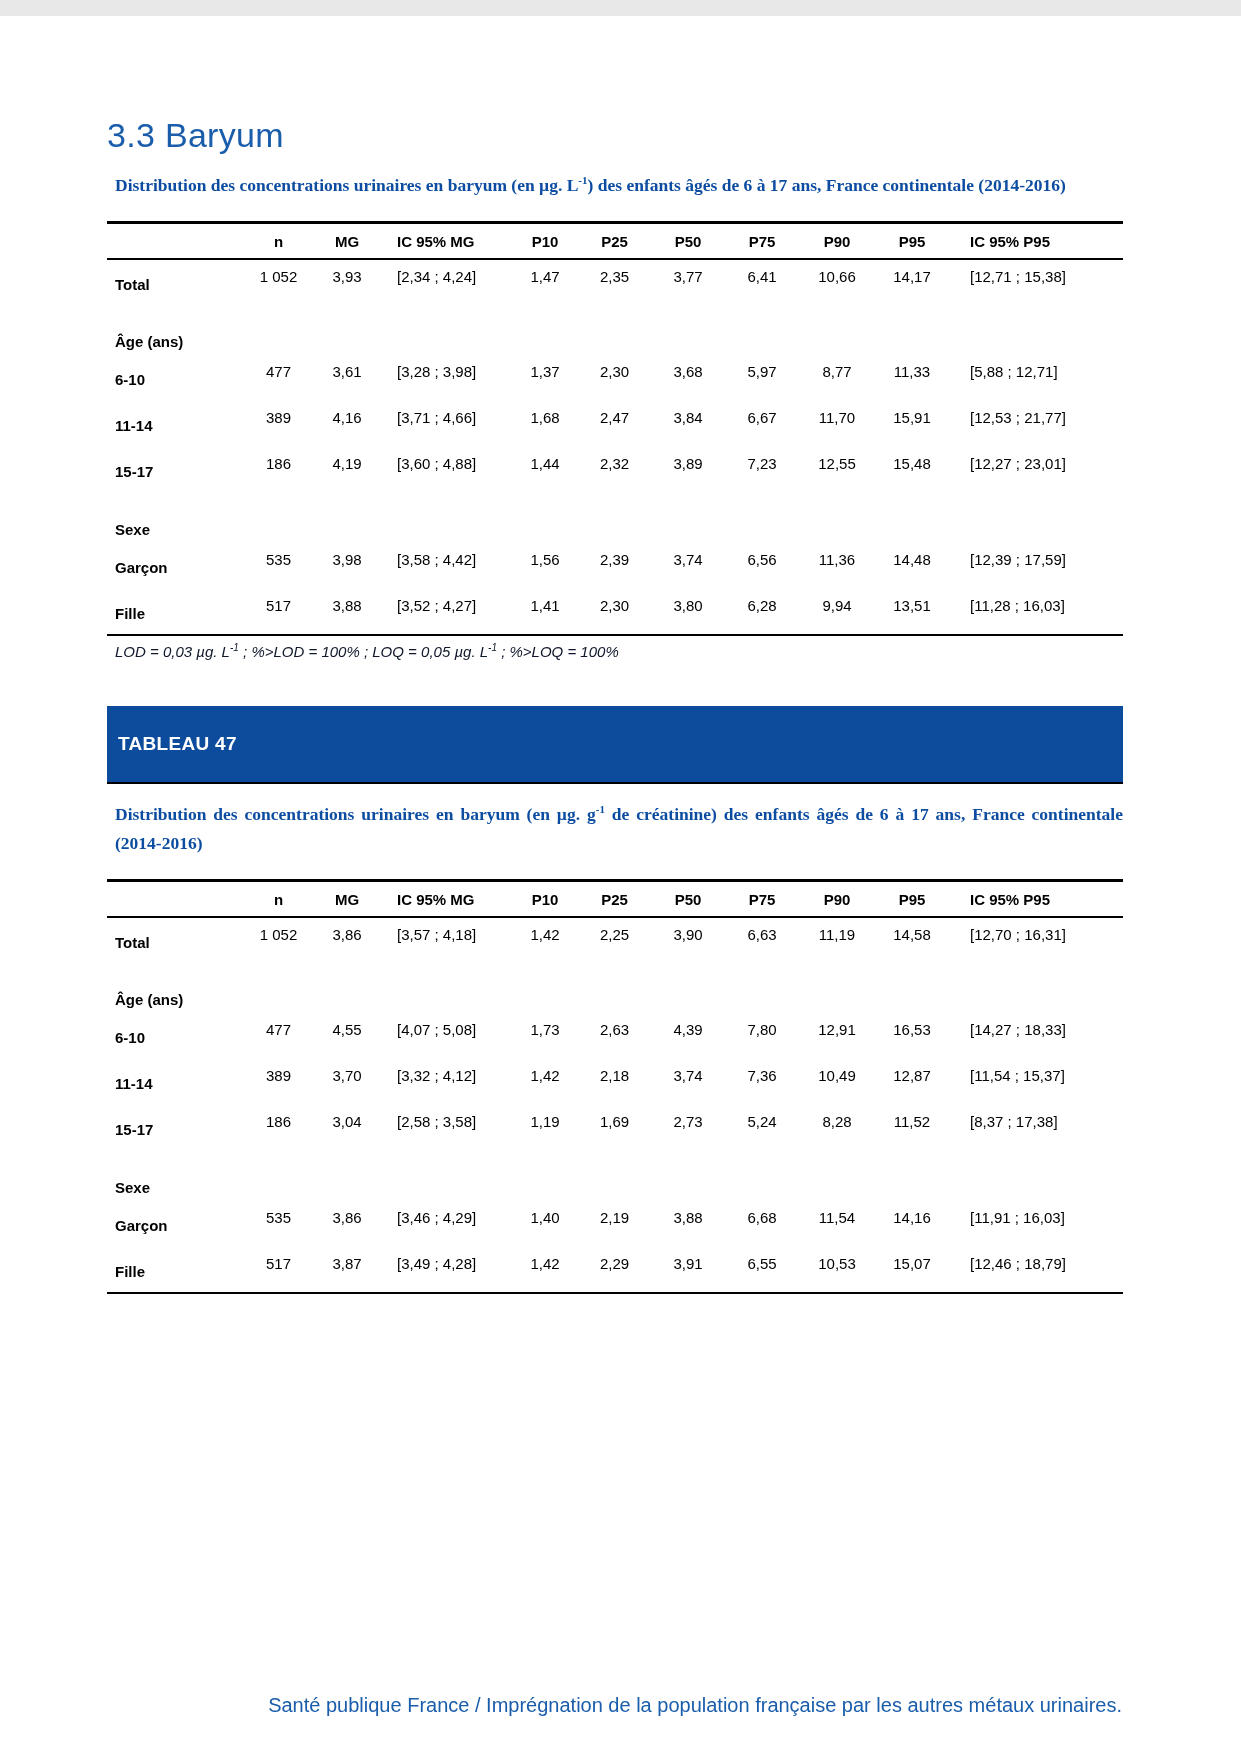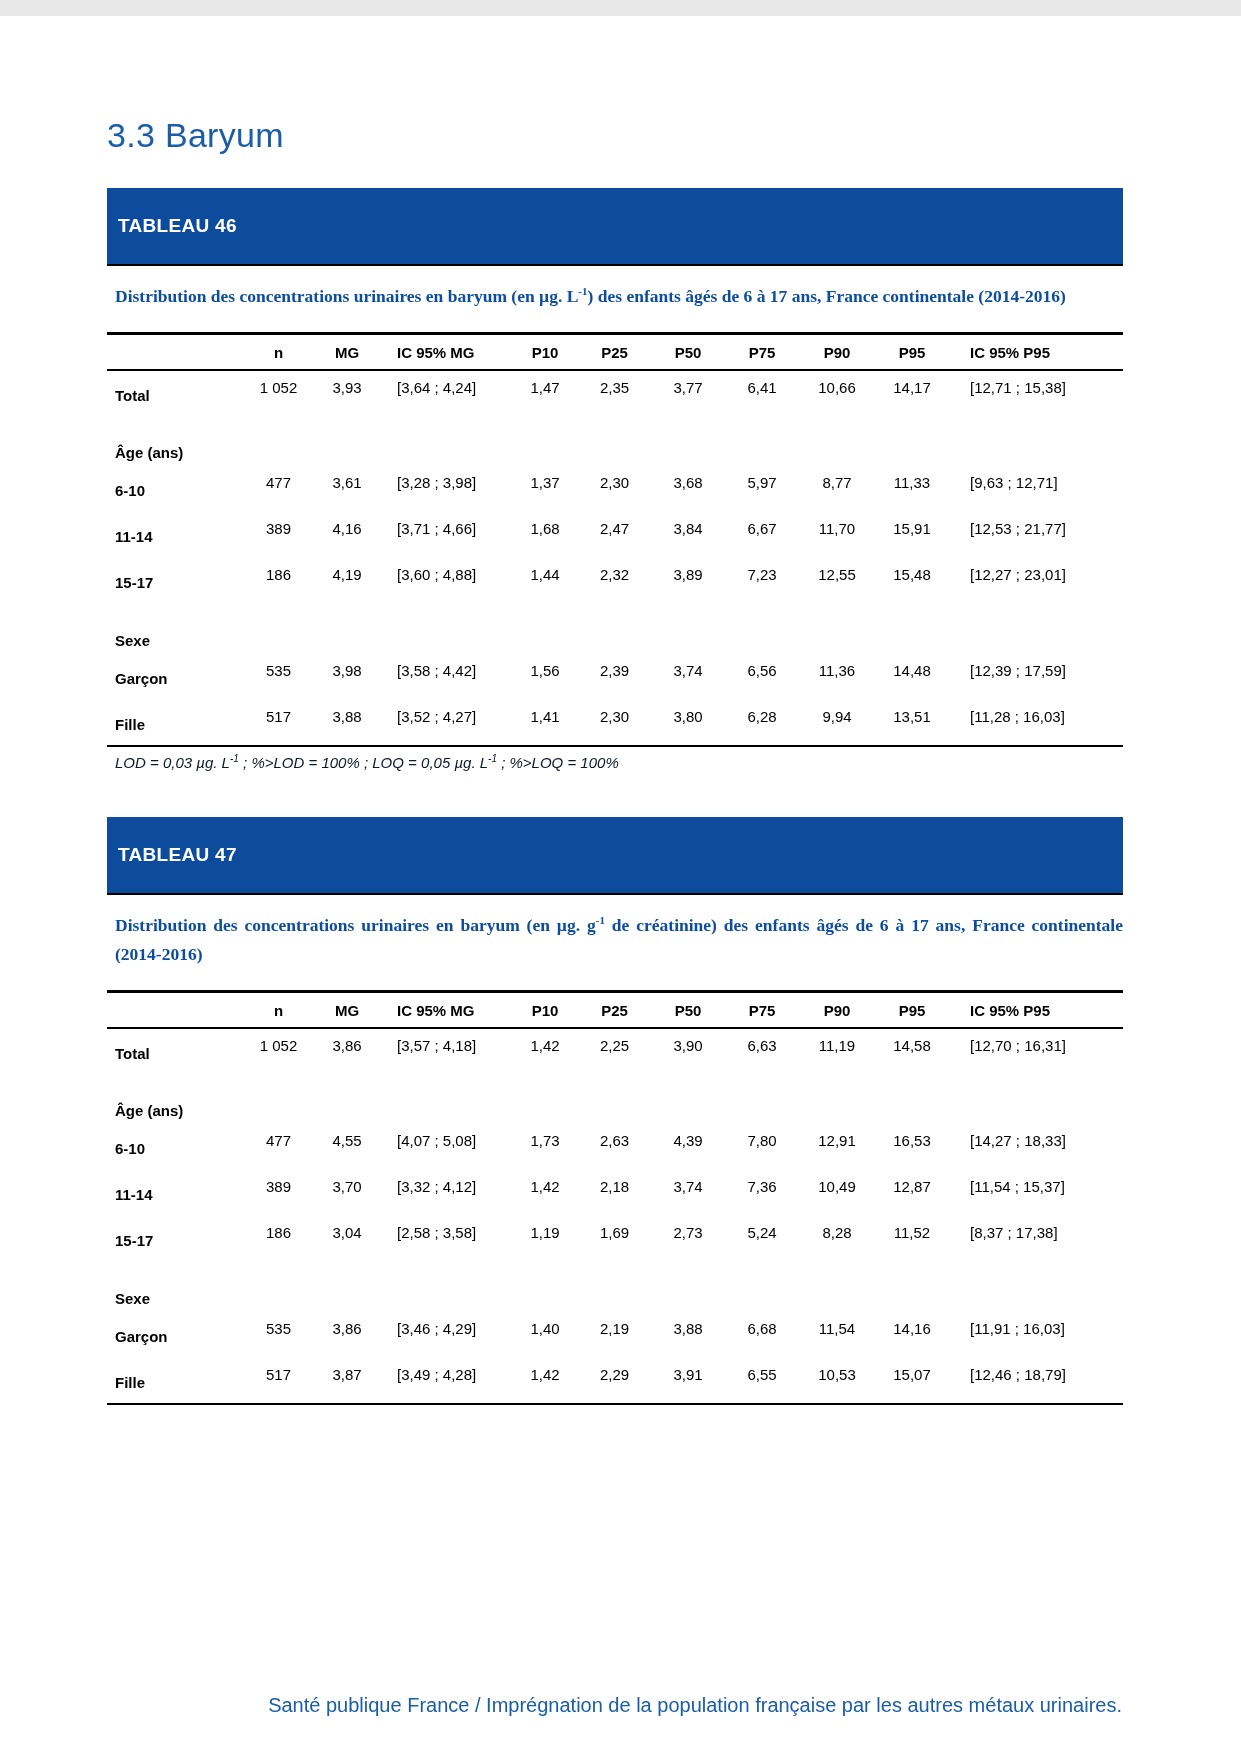--- a/index.html
+++ b/index.html
@@ -117,23 +117,20 @@
 </style>
 </head>
 <body>
 
 <div class="page">
   <div class="content">
 
     <h1 class="section-title">3.3 Baryum</h1>
 
     <section class="block-46">
-      <div class="banner">
-        <span class="banner-title">TABLEAU 46</span>
-      </div>
       <p class="subtitle"><span>Distribution des concentrations urinaires en baryum (en µg. L</span><sup>-1</sup><span>) des enfants âgés de 6 à 17 ans, France continentale (2014-2016)</span></p>
       <table class="data-table" data-table="tables.0">
           <colgroup>
             <col>
             <col>
             <col>
             <col>
             <col>
             <col>
             <col>
@@ -155,21 +152,21 @@
               <th class="col-8">P90</th>
               <th class="col-9">P95</th>
               <th class="col-10">IC 95% P95</th>
             </tr>
           </thead>
           <tbody>
             <tr class="data">
               <td class="col-0 row-label">Total</td>
               <td class="col-1">1 052</td>
               <td class="col-2">3,93</td>
-              <td class="col-3">[3,64 ; 4,24]</td>
+              <td class="col-3">[2,34 ; 4,24]</td>
               <td class="col-4">1,47</td>
               <td class="col-5">2,35</td>
               <td class="col-6">3,77</td>
               <td class="col-7">6,41</td>
               <td class="col-8">10,66</td>
               <td class="col-9">14,17</td>
               <td class="col-10">[12,71 ; 15,38]</td>
             </tr>
             <tr class="group">
               <td class="col-0 row-label">Âge (ans)</td>
@@ -188,21 +185,21 @@
               <td class="col-0 row-label">6-10</td>
               <td class="col-1">477</td>
               <td class="col-2">3,61</td>
               <td class="col-3">[3,28 ; 3,98]</td>
               <td class="col-4">1,37</td>
               <td class="col-5">2,30</td>
               <td class="col-6">3,68</td>
               <td class="col-7">5,97</td>
               <td class="col-8">8,77</td>
               <td class="col-9">11,33</td>
-              <td class="col-10">[9,63 ; 12,71]</td>
+              <td class="col-10">[5,88 ; 12,71]</td>
             </tr>
             <tr class="data">
               <td class="col-0 row-label">11-14</td>
               <td class="col-1">389</td>
               <td class="col-2">4,16</td>
               <td class="col-3">[3,71 ; 4,66]</td>
               <td class="col-4">1,68</td>
               <td class="col-5">2,47</td>
               <td class="col-6">3,84</td>
               <td class="col-7">6,67</td>

